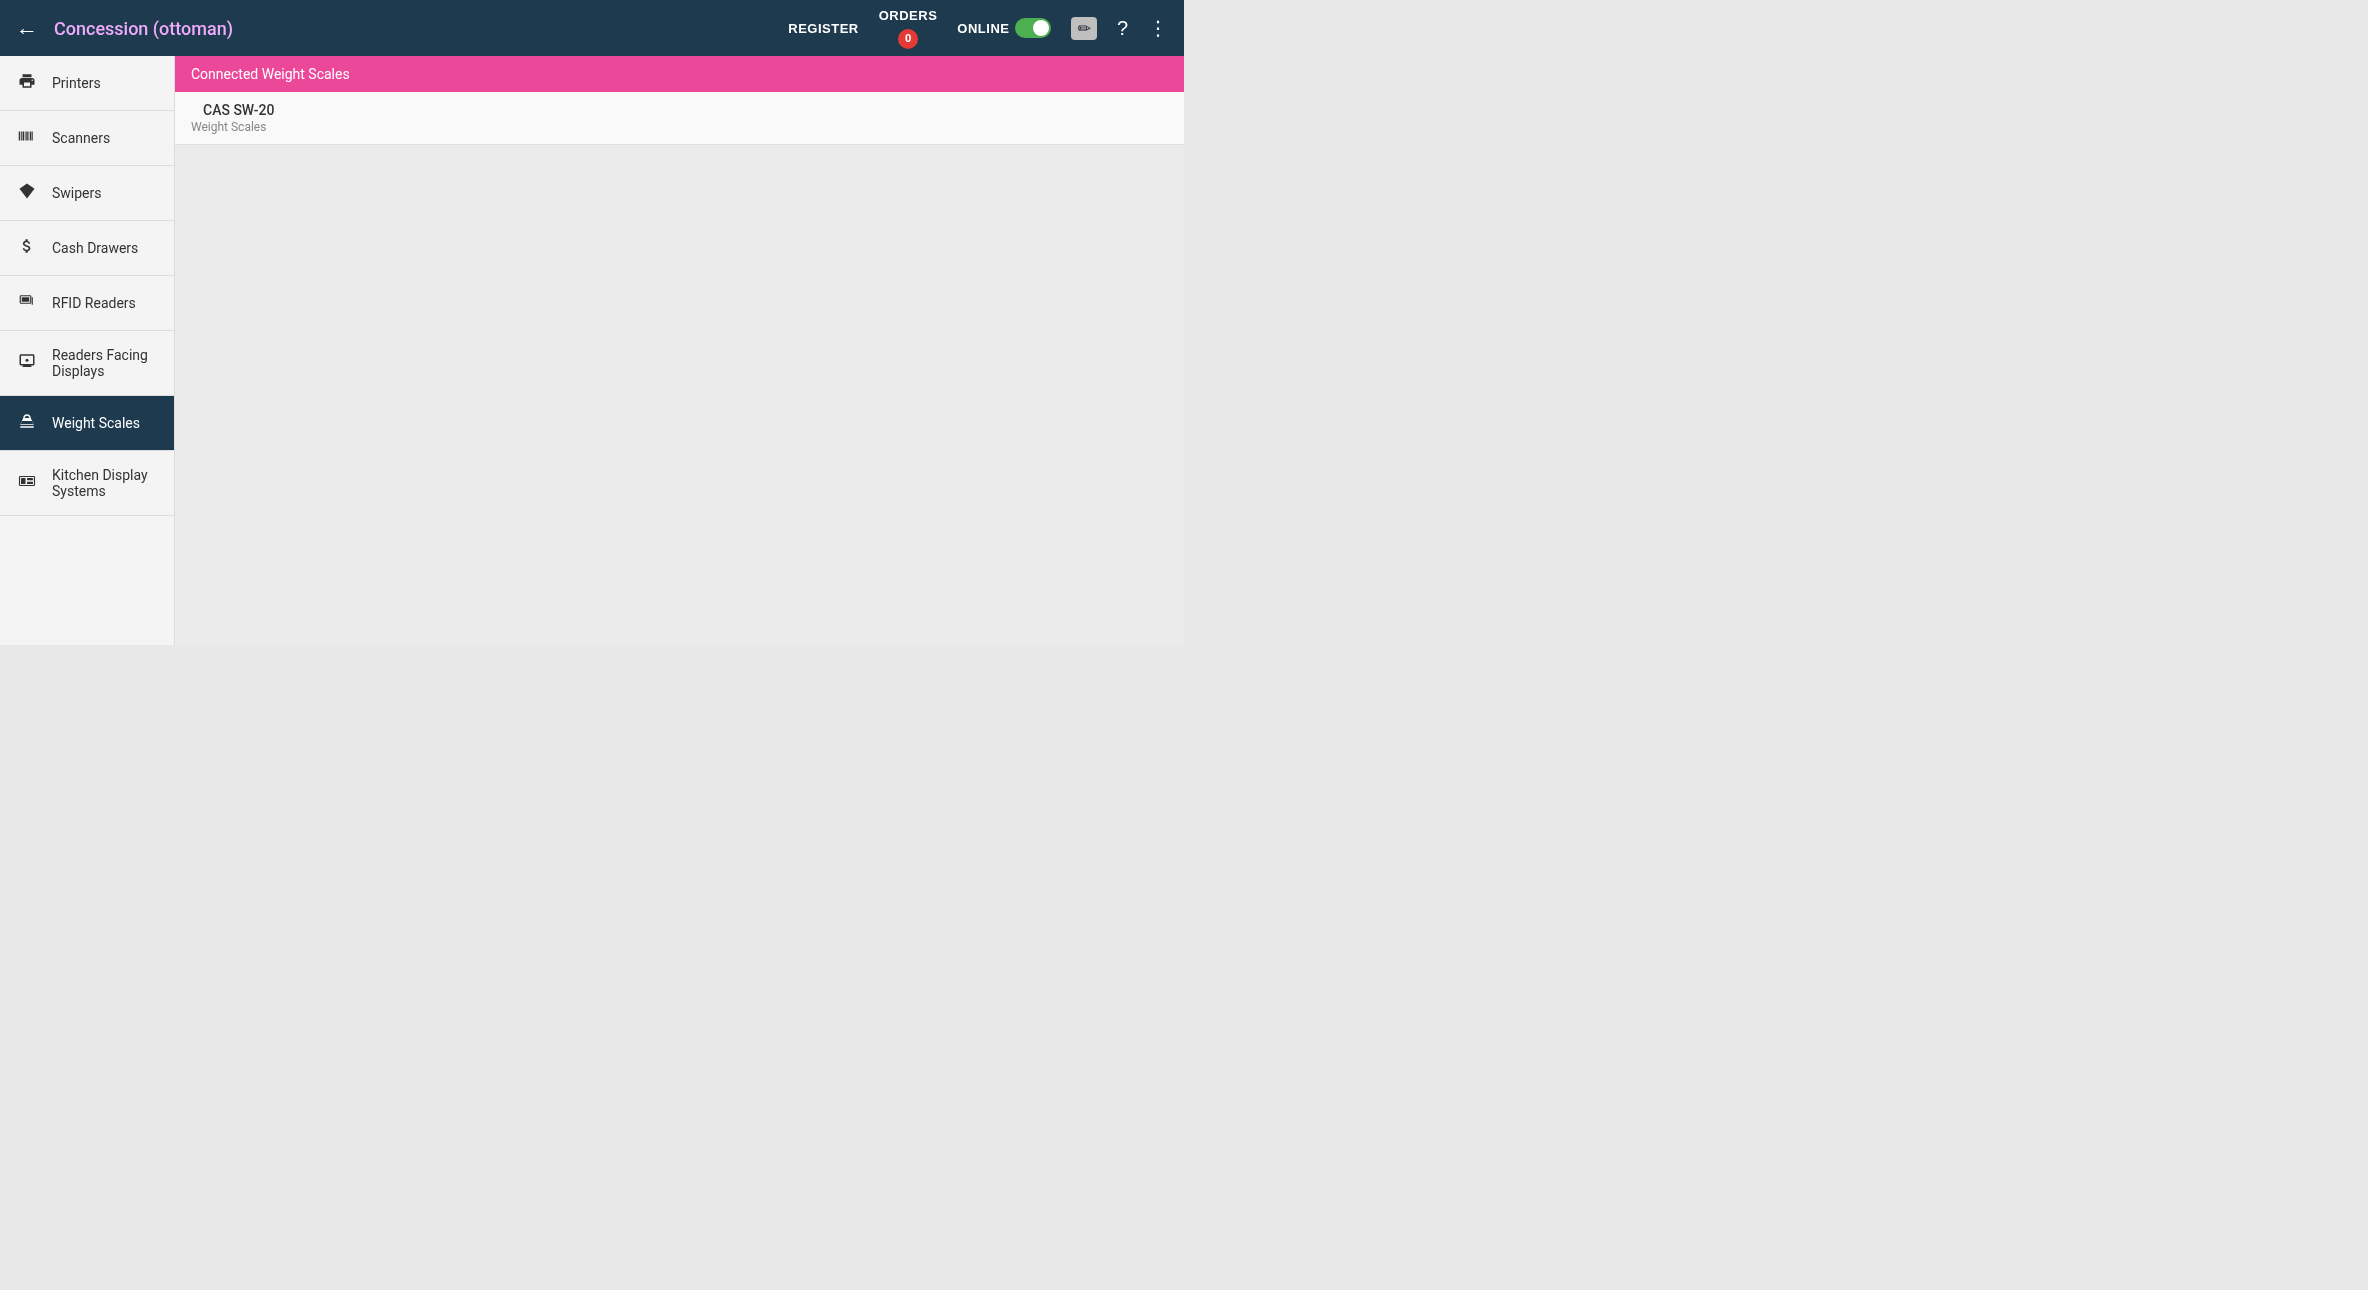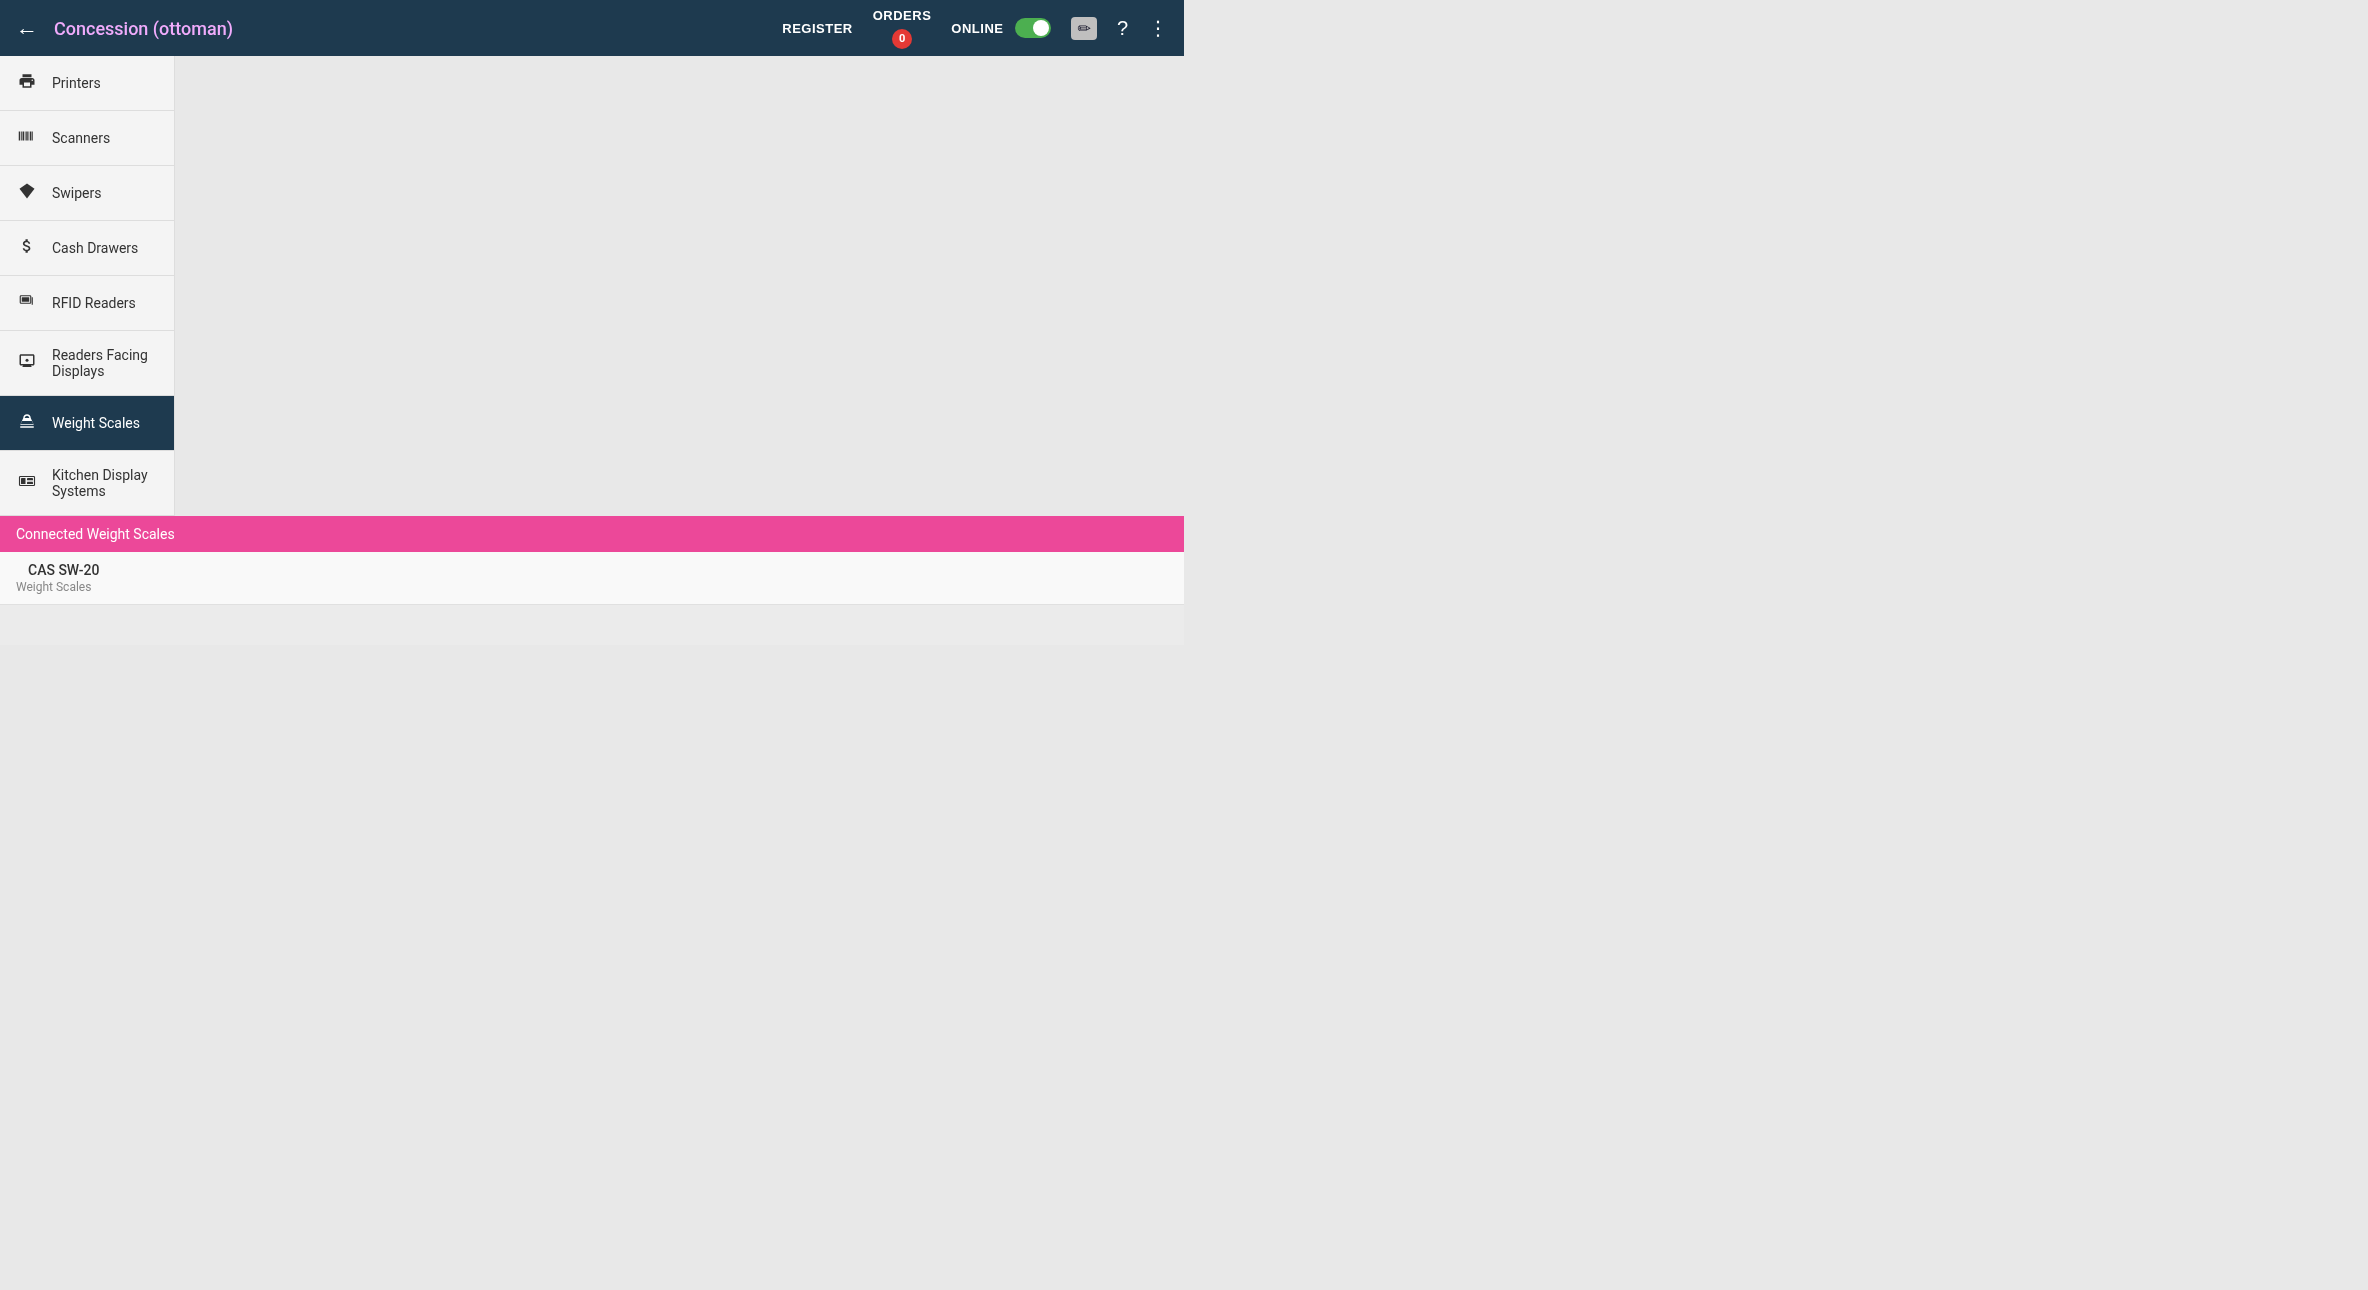--- a/index.html
+++ b/index.html
@@ -61,21 +61,21 @@
       height: 20px;
       display: flex;
       align-items: center;
       justify-content: center;
       font-size: 11px;
       font-weight: 700;
     }
     .online-indicator {
       display: flex;
       align-items: center;
-      gap: 12px;
+      gap: 6px;
     }
     .toggle-switch {
       width: 36px;
       height: 20px;
       background: #4caf50;
       border-radius: 10px;
       position: relative;
       cursor: pointer;
     }
     .toggle-switch::after {
@@ -93,21 +93,20 @@
       font-size: 20px;
       cursor: pointer;
       background: none;
       border: none;
     }
 
     
     .main-layout {
       display: flex;
       height: calc(645px - 56px);
-      flex-direction: column;
     }
 
     
     .sidebar {
       width: 175px;
       background: #f4f4f4;
       border-right: 1px solid #ddd;
       overflow-y: auto;
       flex-shrink: 0;
     }

